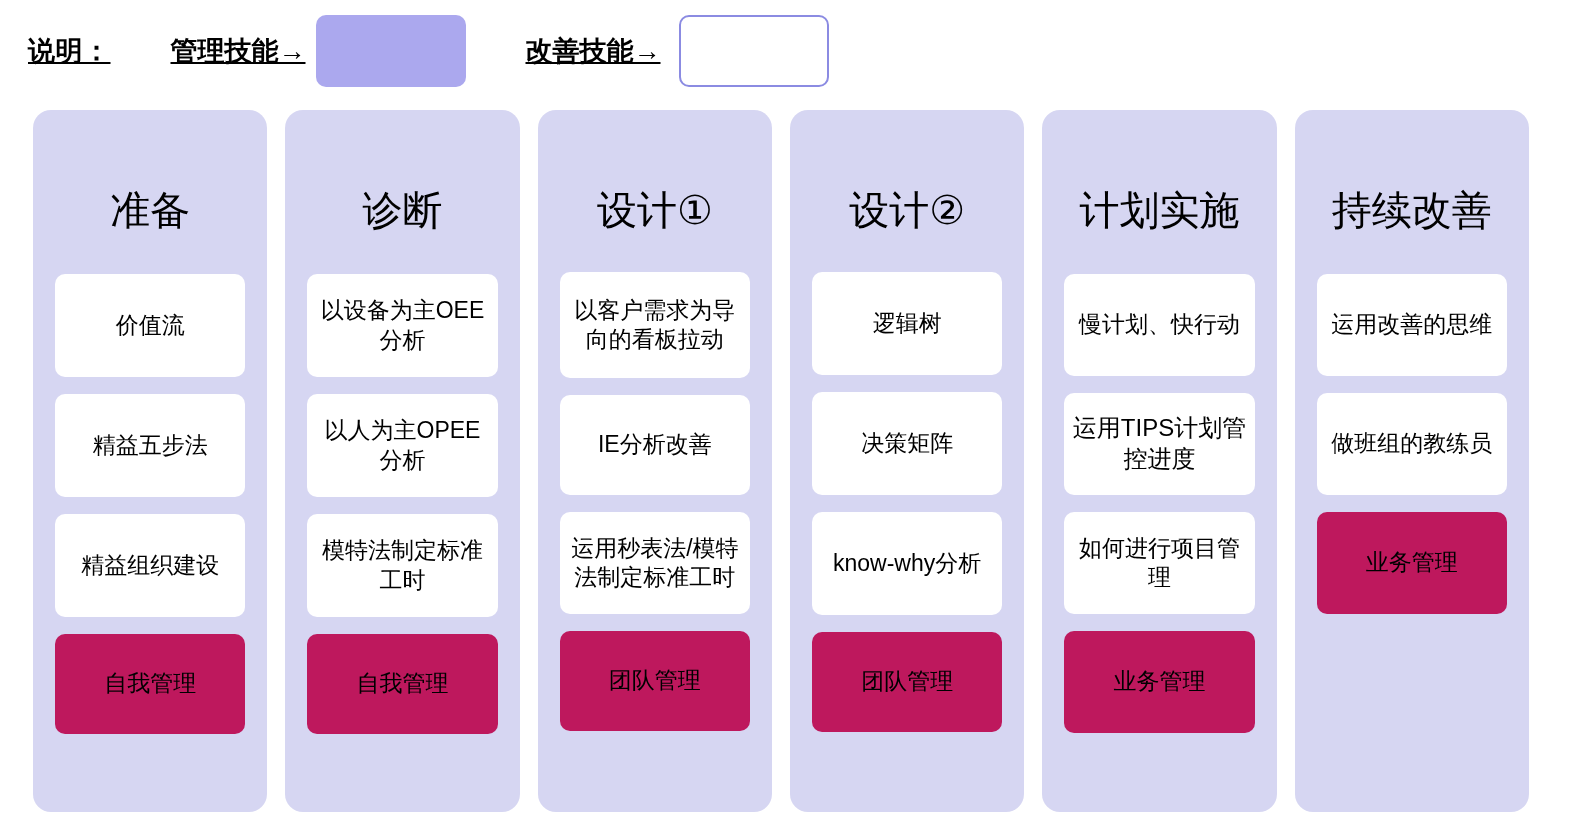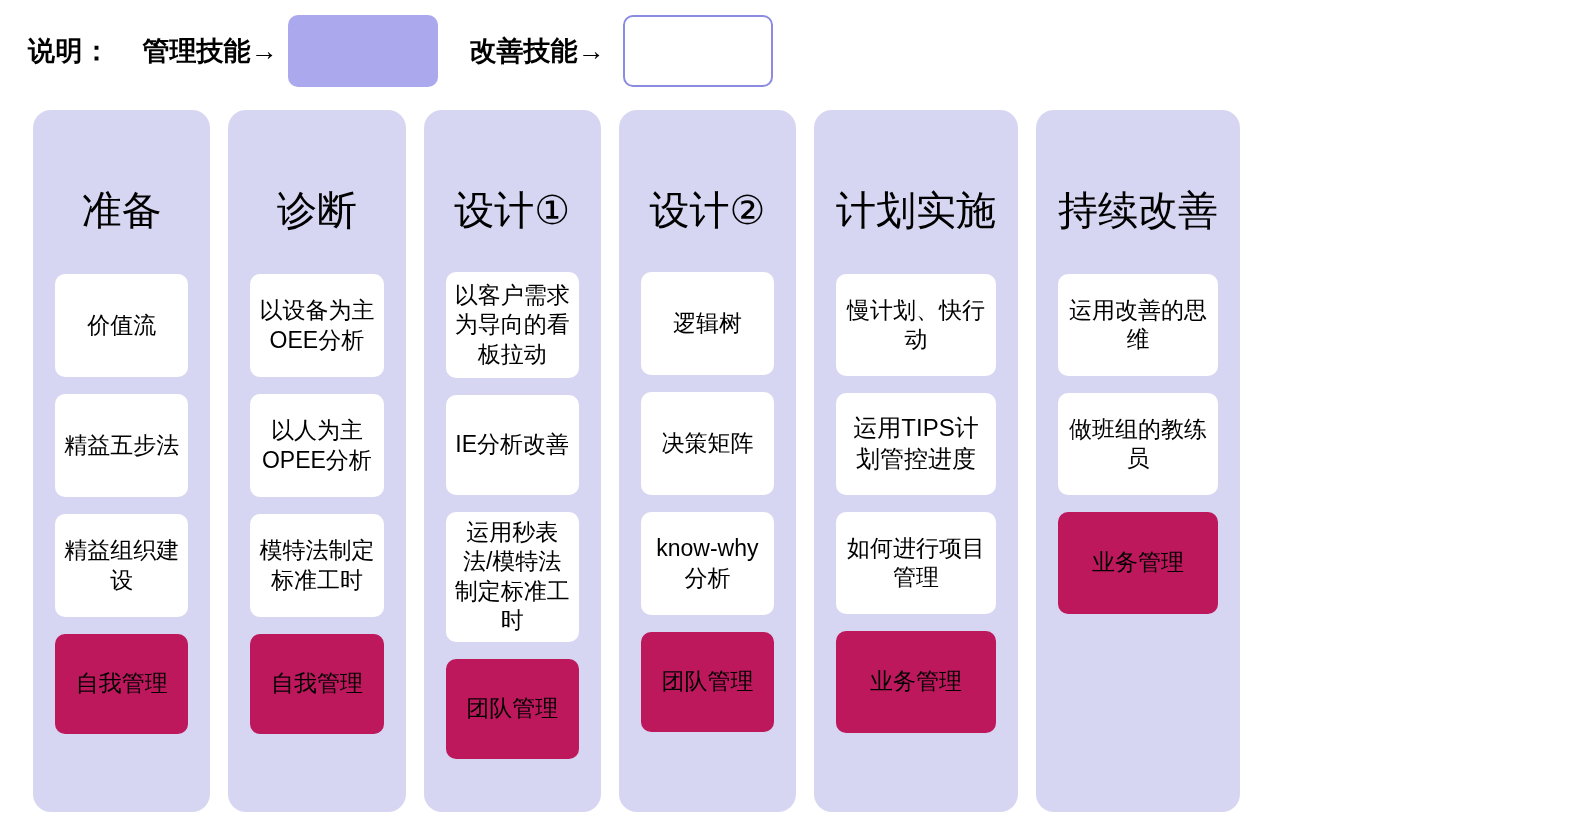--- a/index.html
+++ b/index.html
@@ -21,35 +21,37 @@
   }
 
   
   .legend {
     position: absolute;
     left: 28px;
     top: 10px;
     height: 82px;
     display: flex;
     align-items: center;
+    text-decoration: underline;
   }
   .legend-title {
     font-size: 27px;
     font-weight: bold;
     letter-spacing: 0.5px;
     white-space: nowrap;
   }
   .legend-group {
     display: flex;
     align-items: center;
   }
   .legend-label {
     font-size: 27px;
     font-weight: bold;
     white-space: nowrap;
+    margin-left: 28px;
   }
   .legend-swatch-filled {
     width: 150px;
     height: 72px;
     background: #aba8ee;
     border-radius: 10px;
     margin-left: 10px;
   }
   .legend-gap {
     width: 32px;
@@ -62,21 +64,21 @@
     border-radius: 10px;
     margin-left: 18px;
     box-sizing: border-box;
   }
 
   
   .board {
     position: absolute;
     left: 33px;
     top: 110px;
-    width: 1207px;
+    width: 1496px;
     height: 702px;
     display: flex;
     gap: 18px;
   }
   .column {
     flex: 1 1 0;
     background: #d6d6f2;
     border-radius: 18px;
     display: flex;
     flex-direction: column;

